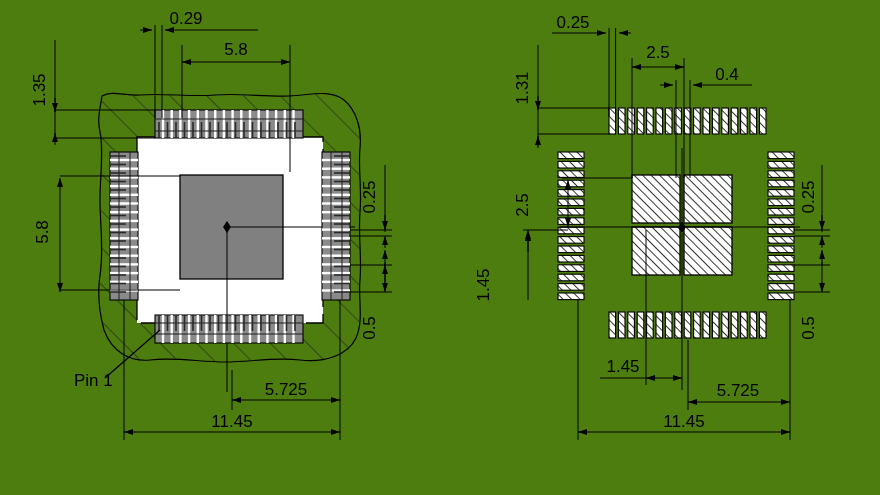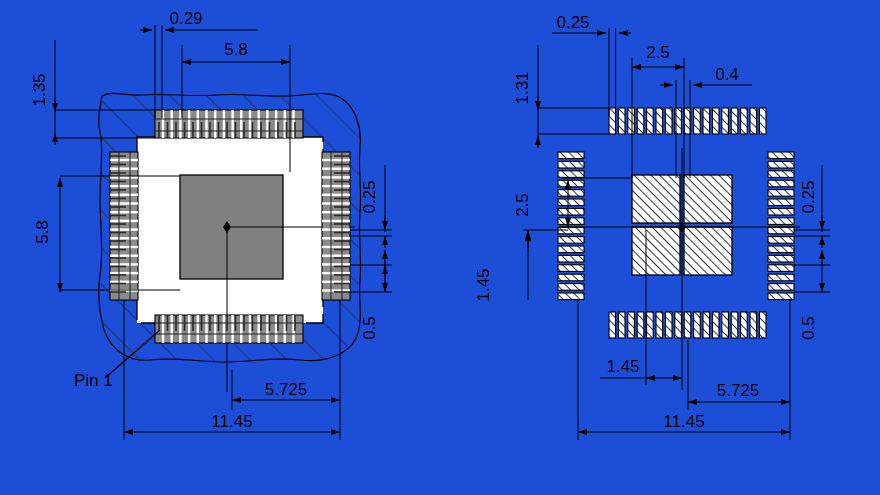--- a/index.html
+++ b/index.html
@@ -11,21 +11,21 @@
     width: 880px;
     height: 495px;
     font-family: "Liberation Sans", sans-serif;
     overflow: hidden;
     position: relative;
   }
   #root {
     position: relative;
     width: 880px;
     height: 495px;
-    background: #1d4ed8;
+    background: #4d7c0f;
   }
   svg.drawing {
     position: absolute;
     left: 0;
     top: 0;
     width: 880px;
     height: 495px;
   }
   text {
     font-family: "Liberation Sans", sans-serif;

